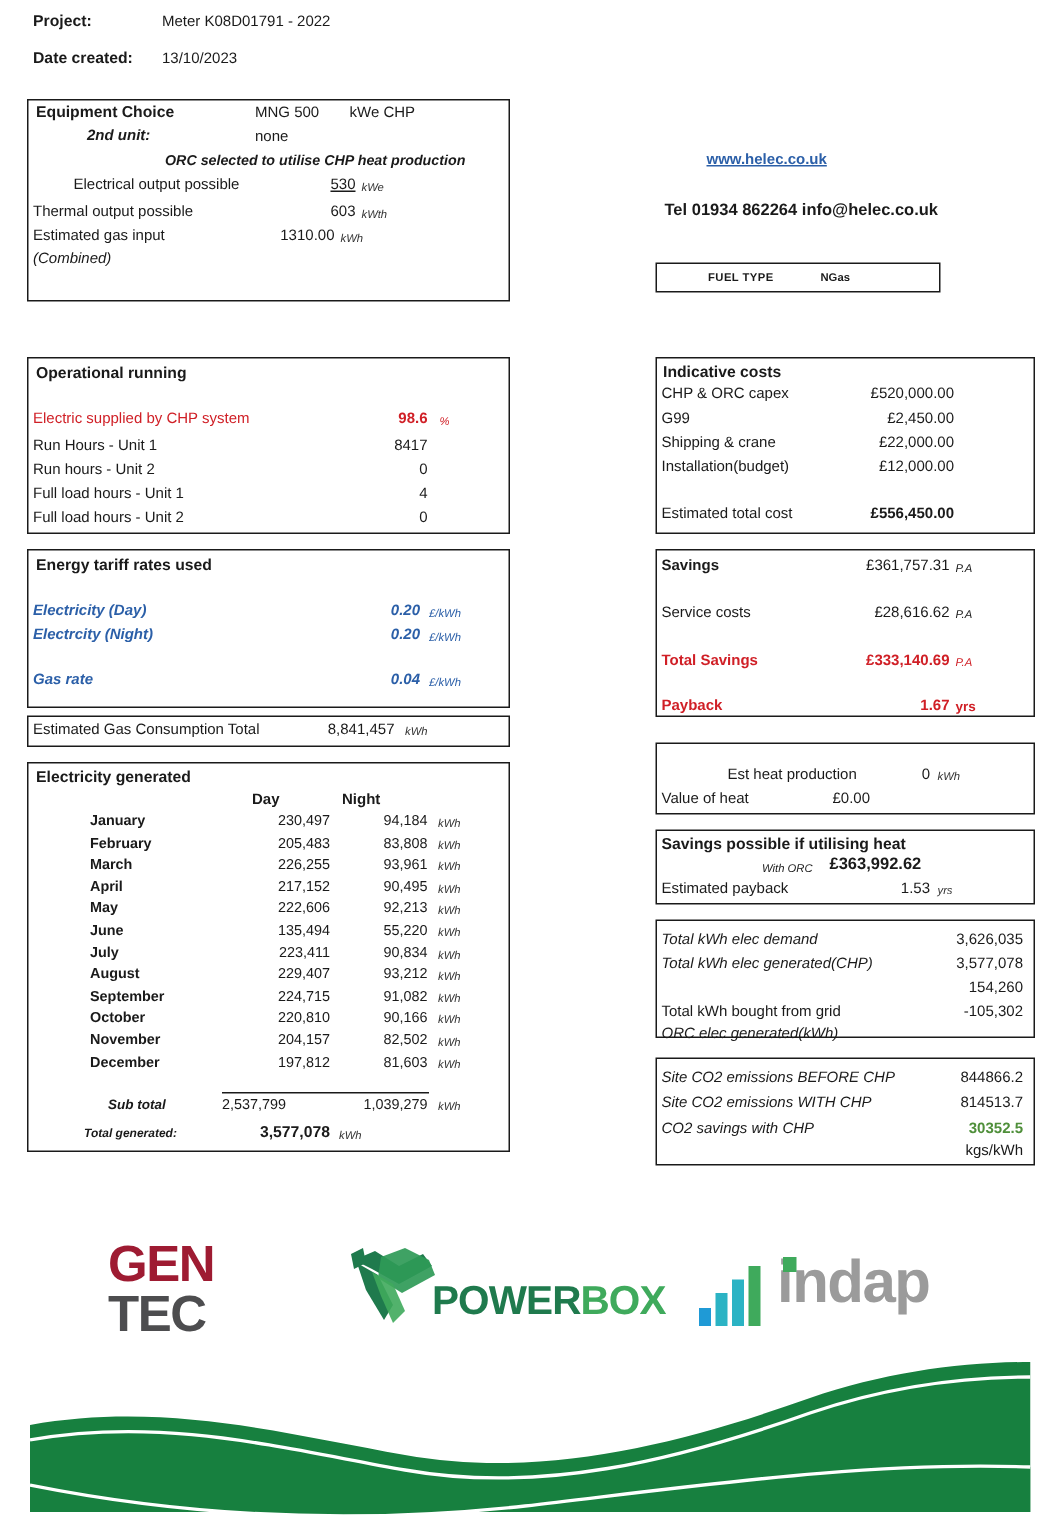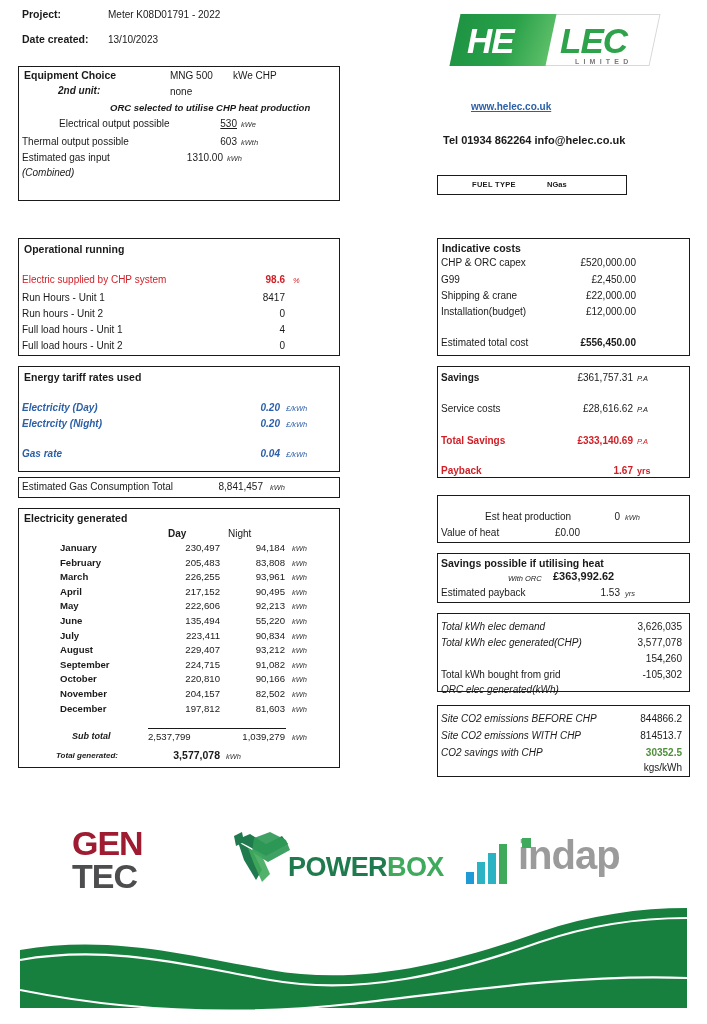--- a/index.html
+++ b/index.html
@@ -77,21 +77,21 @@
 
   
   #equip-box { left: 18px; top: 66px; width: 322px; height: 135px; }
   #equip-title { left: 24px; top: 69px; font-size: 10.5px; font-weight: bold; }
   #equip-2nd-label { left: 58px; top: 85px; font-size: 10px; font-weight: bold; font-style: italic; }
   #equip-model { left: 170px; top: 70px; font-size: 10px; }
   #equip-model-unit { left: 233px; top: 70px; font-size: 10px; }
   #equip-2nd-value { left: 170px; top: 86px; font-size: 10px; }
   #equip-orc { left: 110px; top: 102px; font-size: 9.5px; font-weight: bold; font-style: italic; text-align: center; }
   .equip-line-lbl { font-size: 10px; }
-  #eq-r1l { left: 14px; top: 118px; padding-left: 45px; }
+  #eq-r1l { left: 4px; top: 118px; padding-left: 45px; }
   #eq-r2l { left: 22px; top: 136px; }
   #eq-r3l { left: 22px; top: 152px; }
   #eq-r4l { left: 22px; top: 167px; font-style: italic; }
   .equip-val { font-size: 10px; text-align: right; width: 70px; }
   #eq-r1v { left: 167px; top: 118px; text-decoration: underline; }
   #eq-r2v { left: 167px; top: 136px; }
   #eq-r3v { left: 153px; top: 152px; }
   #eq-r1u { left: 241px; top: 120px; }
   #eq-r2u { left: 241px; top: 138px; }
   #eq-r3u { left: 227px; top: 154px; }
@@ -121,21 +121,21 @@
   
   #gas-box { left: 18px; top: 477px; width: 322px; height: 21px; }
   #gas-label { left: 22px; top: 481px; font-size: 10px; }
   #gas-value { left: 193px; top: 481px; font-size: 10px; text-align: right; width: 70px; }
   #gas-unit { left: 270px; top: 483px; }
 
   
   #elec-box { left: 18px; top: 508px; width: 322px; height: 260px; }
   #elec-title { left: 24px; top: 512px; font-size: 10.5px; font-weight: bold; }
   #elec-day-hdr { left: 168px; top: 528px; font-size: 10px; font-weight: bold; }
-  #elec-night-hdr { left: 228px; top: 528px; font-size: 10px; font-weight: normal; }
+  #elec-night-hdr { left: 228px; top: 528px; font-size: 10px; font-weight: bold; }
   #elec-rows { position: absolute; left: 18px; top: 542px; width: 322px; }
   .mrow { position: relative; height: 14.6px; }
   .mname {
     position: absolute; left: 42px; top: 0; font-size: 9.6px; font-weight: bold;
   }
   .mday { position: absolute; left: 130px; top: 0; width: 72px; text-align: right; font-size: 9.6px; }
   .mnight { position: absolute; left: 205px; top: 0; width: 62px; text-align: right; font-size: 9.6px; }
   .munit { position: absolute; left: 274px; top: 2px; }
   #subtotal-rule {
     position: absolute; left: 148px; top: 728px; width: 138px; height: 0;
@@ -250,27 +250,20 @@
 </head>
 <body>
 
 <div class="page">
 
   <div class="row" id="hdr-project-label">Project:</div>
   <div class="row" id="hdr-project-value">Meter K08D01791 - 2022</div>
   <div class="row" id="hdr-date-label">Date created:</div>
   <div class="row" id="hdr-date-value">13/10/2023</div>
 
-  <div id="logo">
-    <div class="slab"></div>
-    <div class="greenblock"></div>
-    <div class="he">HE</div>
-    <div class="lec">LEC</div>
-    <div class="limited">LIMITED</div>
-  </div>
 
   <div class="row" id="hdr-web">www.helec.co.uk</div>
   <div class="row" id="hdr-contact">Tel 01934 862264   info@helec.co.uk</div>
 
   <div class="box" id="fuel-box"></div>
   <div class="row" id="fuel-label">FUEL TYPE</div>
   <div class="row" id="fuel-value">NGas</div>
 
   <div class="box" id="equip-box"></div>
   <div class="row" id="equip-title">Equipment Choice</div>

